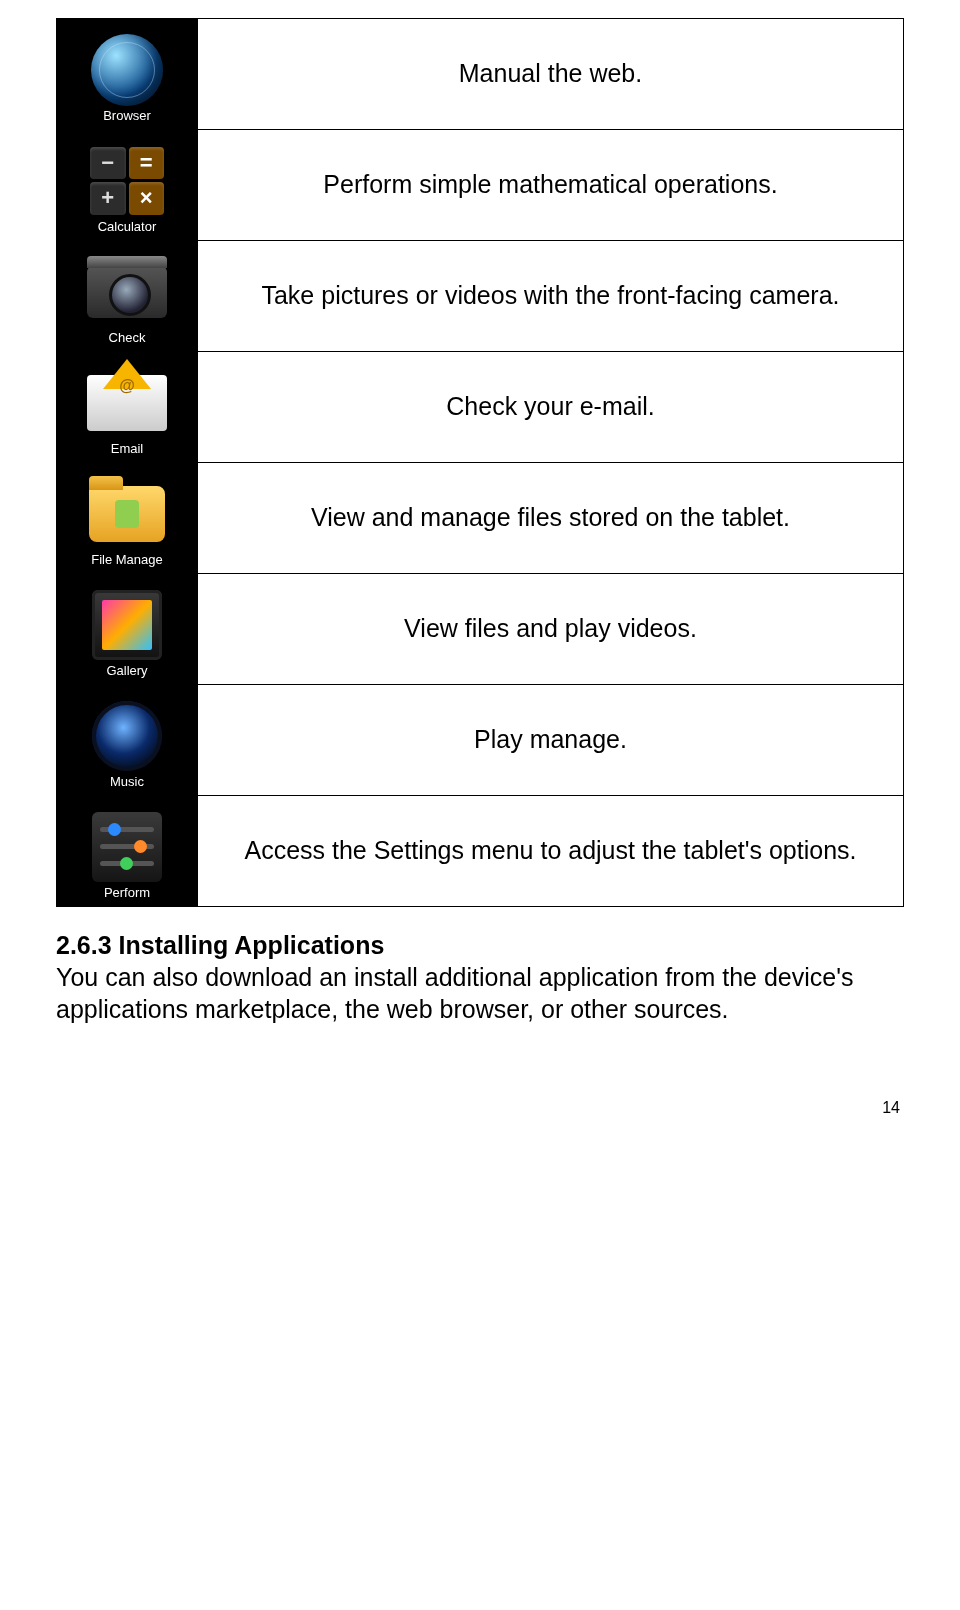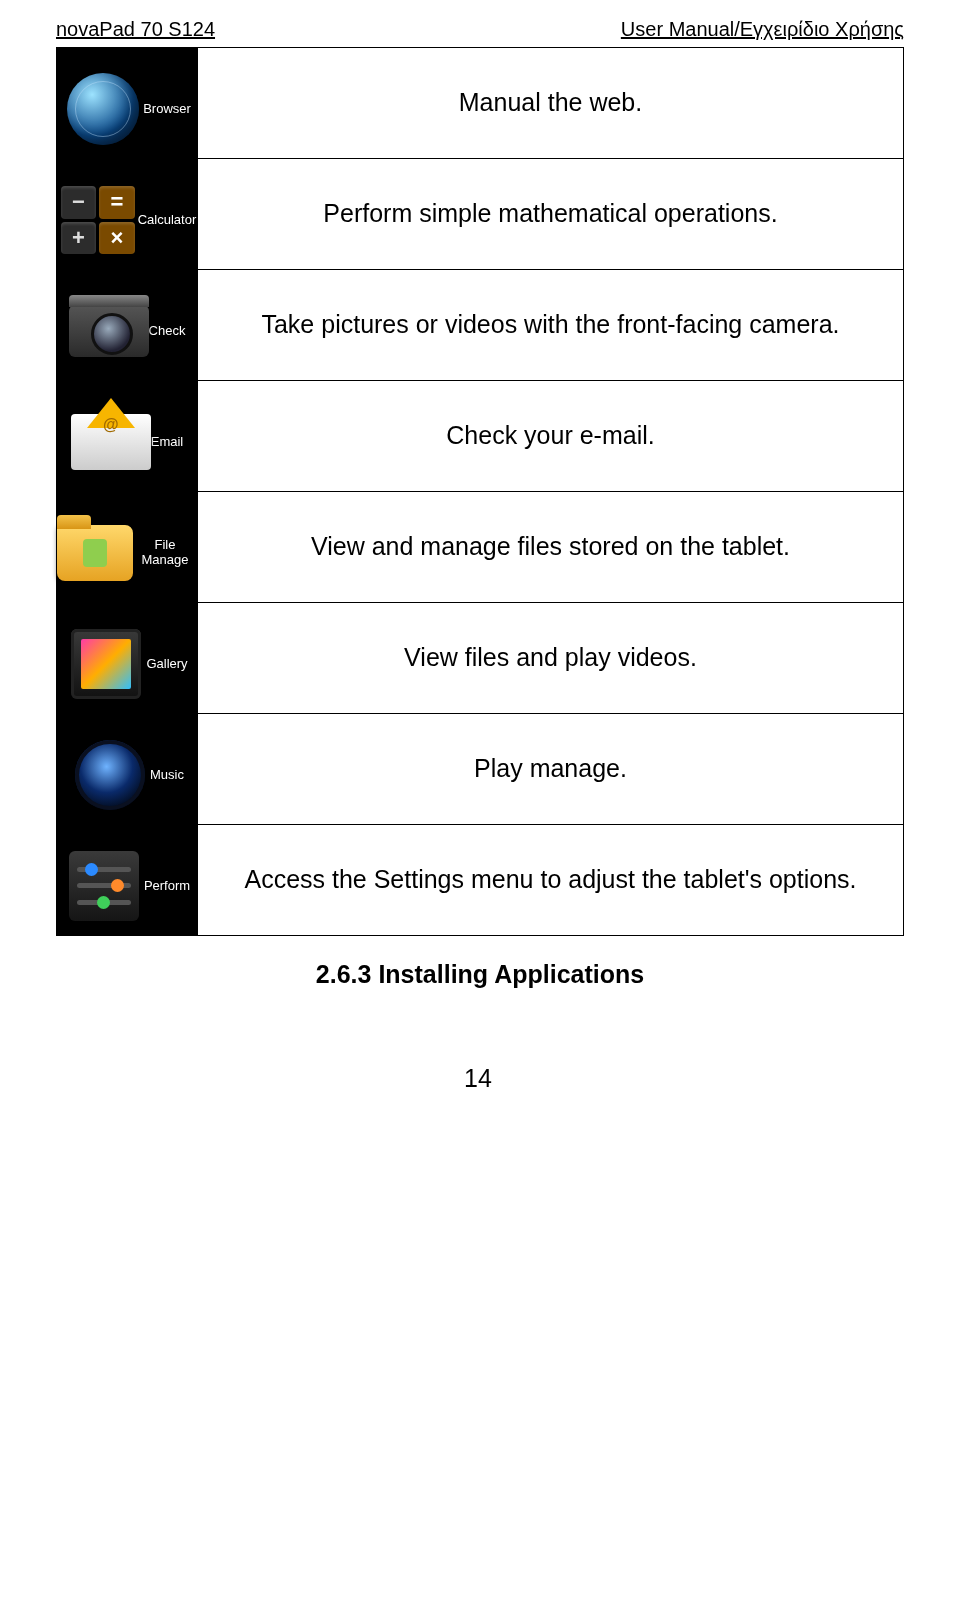--- a/index.html
+++ b/index.html
@@ -37,21 +37,21 @@
     vertical-align: top;
   }
   table.apps td.desc-cell {
     text-align: center;
     font-size: 25px;
     padding: 20px 16px;
     line-height: 1.25;
   }
   .icon-wrap {
     display: flex;
-    flex-direction: row;
+    flex-direction: column;
     align-items: center;
     justify-content: center;
     height: 100%;
     padding-top: 6px;
   }
   .icon-box {
     width: 80px;
     height: 72px;
     display: flex;
     align-items: center;
@@ -60,28 +60,27 @@
   .icon-label {
     color: #fff;
     font-size: 13px;
     margin-top: 2px;
     padding-bottom: 4px;
   }
   .body-text {
     font-size: 25px;
     line-height: 1.28;
     margin-top: 22px;
-    text-align: center;
   }
   .section-title {
     font-weight: bold;
   }
   .page-num {
-    text-align: center;
-    font-size: 25px;
+    text-align: right;
+    font-size: 16px;
     margin-top: 42px;
     padding-right: 4px;
   }
   
   .one-icon {
     width: 76px; height: 76px;
     background: linear-gradient(#d9f090,#7bbf1e);
     border-radius: 12px;
     position: relative;
     box-shadow: 0 3px 6px rgba(0,0,0,0.5);
@@ -247,24 +246,20 @@
   }
   .s1::after { left: 8px; background: #2b8aff; }
   .s2::after { left: 34px; background: #ff8a2b; }
   .s3::after { left: 20px; background: #3fcf5a; }
 </style>
 </head>
 <body>
 
 <div class="page">
 
-  <div class="header-row">
-    <span>novaPad 70 S124</span>
-    <span>User Manual/Εγχειρίδιο Χρήσης</span>
-  </div>
 
   <table class="apps">
     <tbody>
     <tr>
       <td class="icon-cell">
         <div class="icon-wrap">
           <div class="icon-box">
                 <div class="globe"></div>
               </div>
           <div class="icon-label">Browser</div>
@@ -356,18 +351,19 @@
           <div class="icon-label">Perform</div>
         </div>
       </td>
       <td class="desc-cell">Access the Settings menu to adjust the tablet's options.</td>
     </tr>
   </tbody>
     </table>
 
   <div class="body-text">
     <div><span class="section-title">2.6.3 Installing Applications</span></div>
+    <div>You can also download an install additional application from the device's applications marketplace, the web browser, or other sources.</div>
     <br>
   </div>
 
   <div class="page-num">14</div>
 
 </div>
 
 </body></html>

